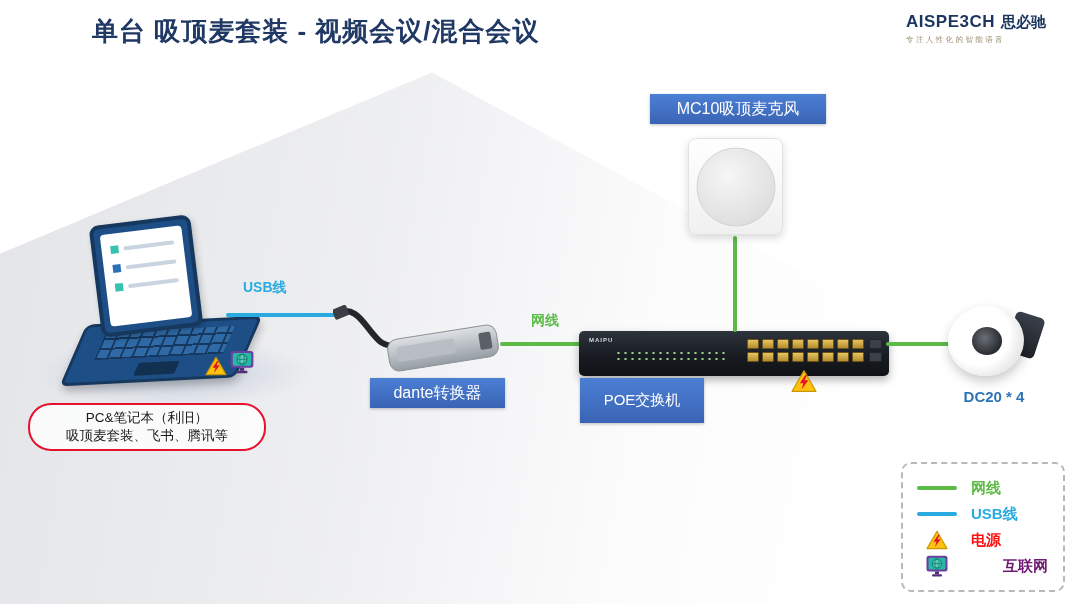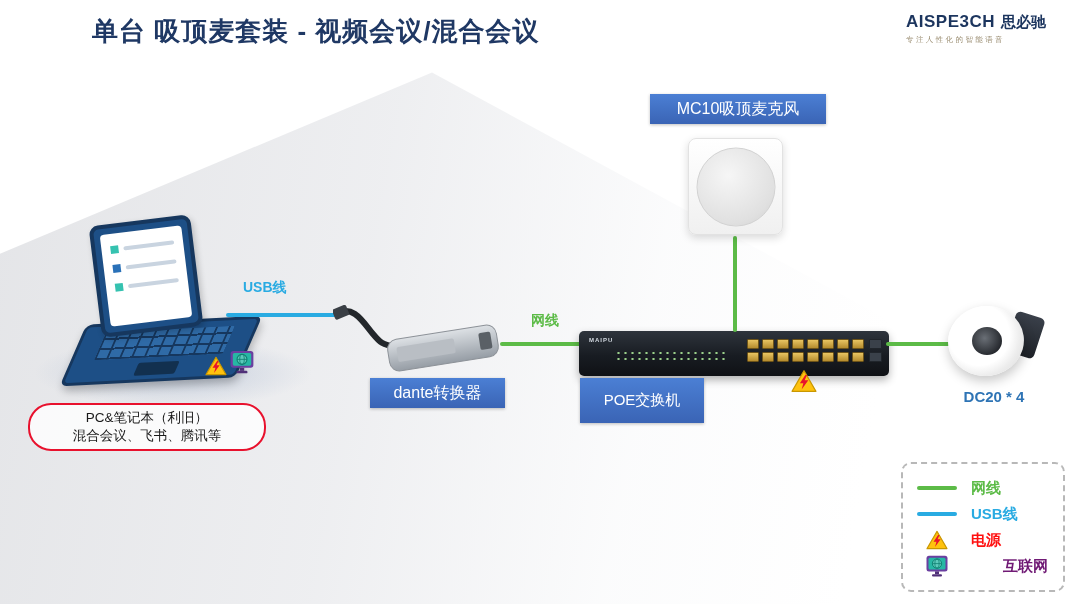--- a/index.html
+++ b/index.html
@@ -210,21 +210,21 @@
   </div>
   <svg class="mini-icon" style="left:205px;top:356px" width="22" height="20">
       <use href="#warn-icon"></use>
     </svg>
   <svg class="mini-icon" style="left:229px;top:350px" width="26" height="25">
       <use href="#net-icon"></use>
     </svg>
 
   <div class="note-box">
     <div>PC&amp;笔记本（利旧）</div>
-    <div>混合会议、飞书、腾讯等</div>
+    <div>吸顶麦套装、飞书、腾讯等</div>
   </div>
 
   <div class="line-label blue" style="left:243px;top:279px">USB线</div>
   <div class="line blue" style="left:226px;top:313px;width:114px;height:4px"></div>
 
   <svg class="dongle" viewBox="0 0 172 80">
     <path d="M4 18 C 20 8, 30 26, 40 38 S 52 48, 58 50" fill="none" stroke="#23272b" stroke-width="6" stroke-linecap="round"></path>
     <rect x="0" y="11" width="15" height="11" rx="2" fill="#3a3f45" transform="rotate(-22 7 16)"></rect>
     <g transform="rotate(-9 110 52)">
       <rect x="55" y="36" width="110" height="32" rx="10" fill="url(#dongle-grad)" stroke="#8d9298" stroke-width="1"></rect>

